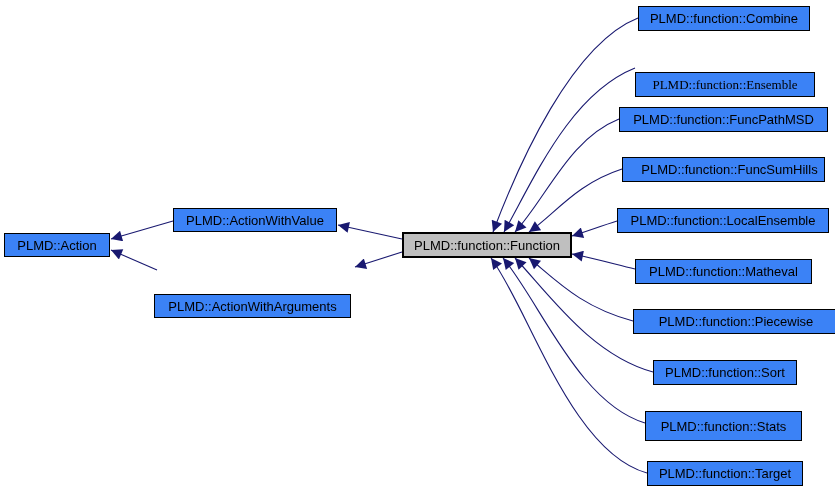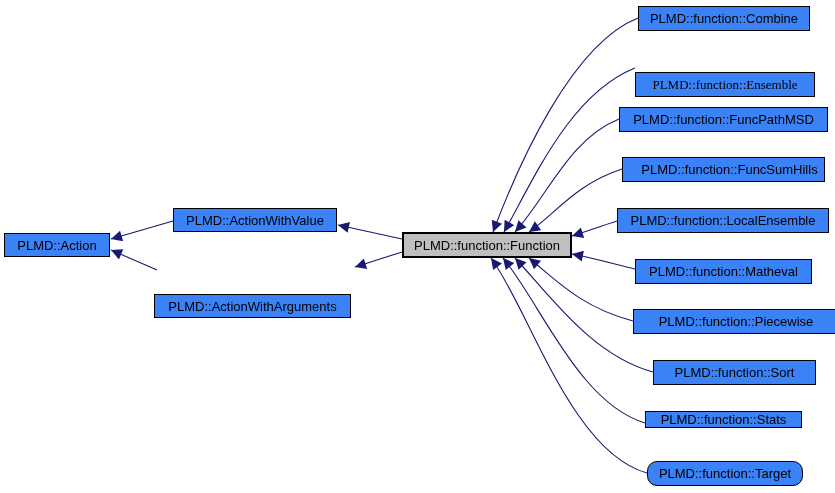--- a/index.html
+++ b/index.html
@@ -78,19 +78,19 @@
   <div class="node" style="left:619px;top:107px;width:209px;height:25px;text-align:right;">PLMD::function::FuncPathMSD</div>
 
   <div class="node" style="left:622px;top:157px;width:203px;height:25px;padding-left:12px;">PLMD::function::FuncSumHills</div>
 
   <div class="node" style="left:617px;top:208px;width:212px;height:25px;">PLMD::function::LocalEnsemble</div>
 
   <div class="node" style="left:635px;top:259px;width:177px;height:25px;">PLMD::function::Matheval</div>
 
   <div class="node" style="left:633px;top:309px;width:206px;height:25px;">PLMD::function::Piecewise</div>
 
-  <div class="node" style="left:653px;top:360px;width:163px;height:25px;">PLMD::function::Sort</div>
+  <div class="node" style="left:653px;top:360px;width:144px;height:25px;">PLMD::function::Sort</div>
 
-  <div class="node" style="left:645px;top:411px;width:157px;height:17px;">PLMD::function::Stats</div>
+  <div class="node" style="left:645px;top:411px;width:157px;height:30px;">PLMD::function::Stats</div>
 
-  <div class="node" style="left:647px;top:461px;width:156px;height:25px;border-radius:10px;">PLMD::function::Target</div>
+  <div class="node" style="left:647px;top:461px;width:156px;height:25px;">PLMD::function::Target</div>
 
 </div>
 
 </body></html>

